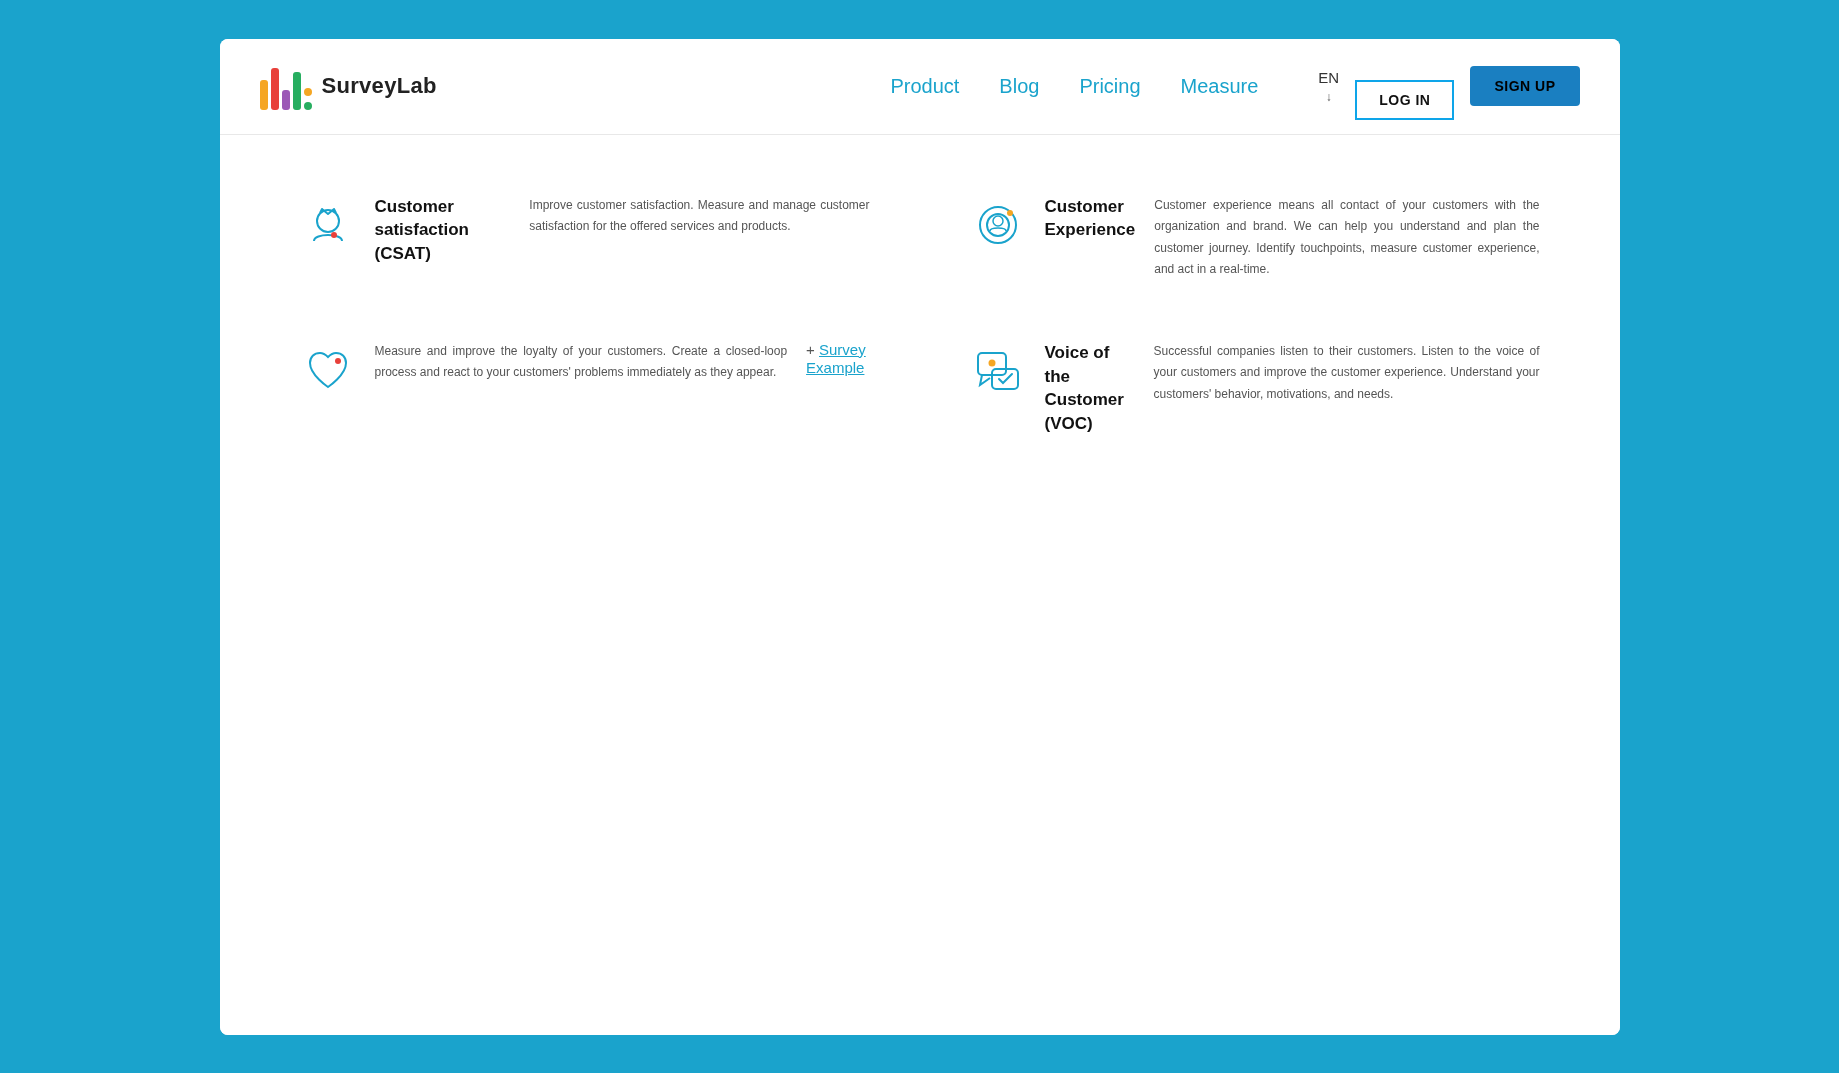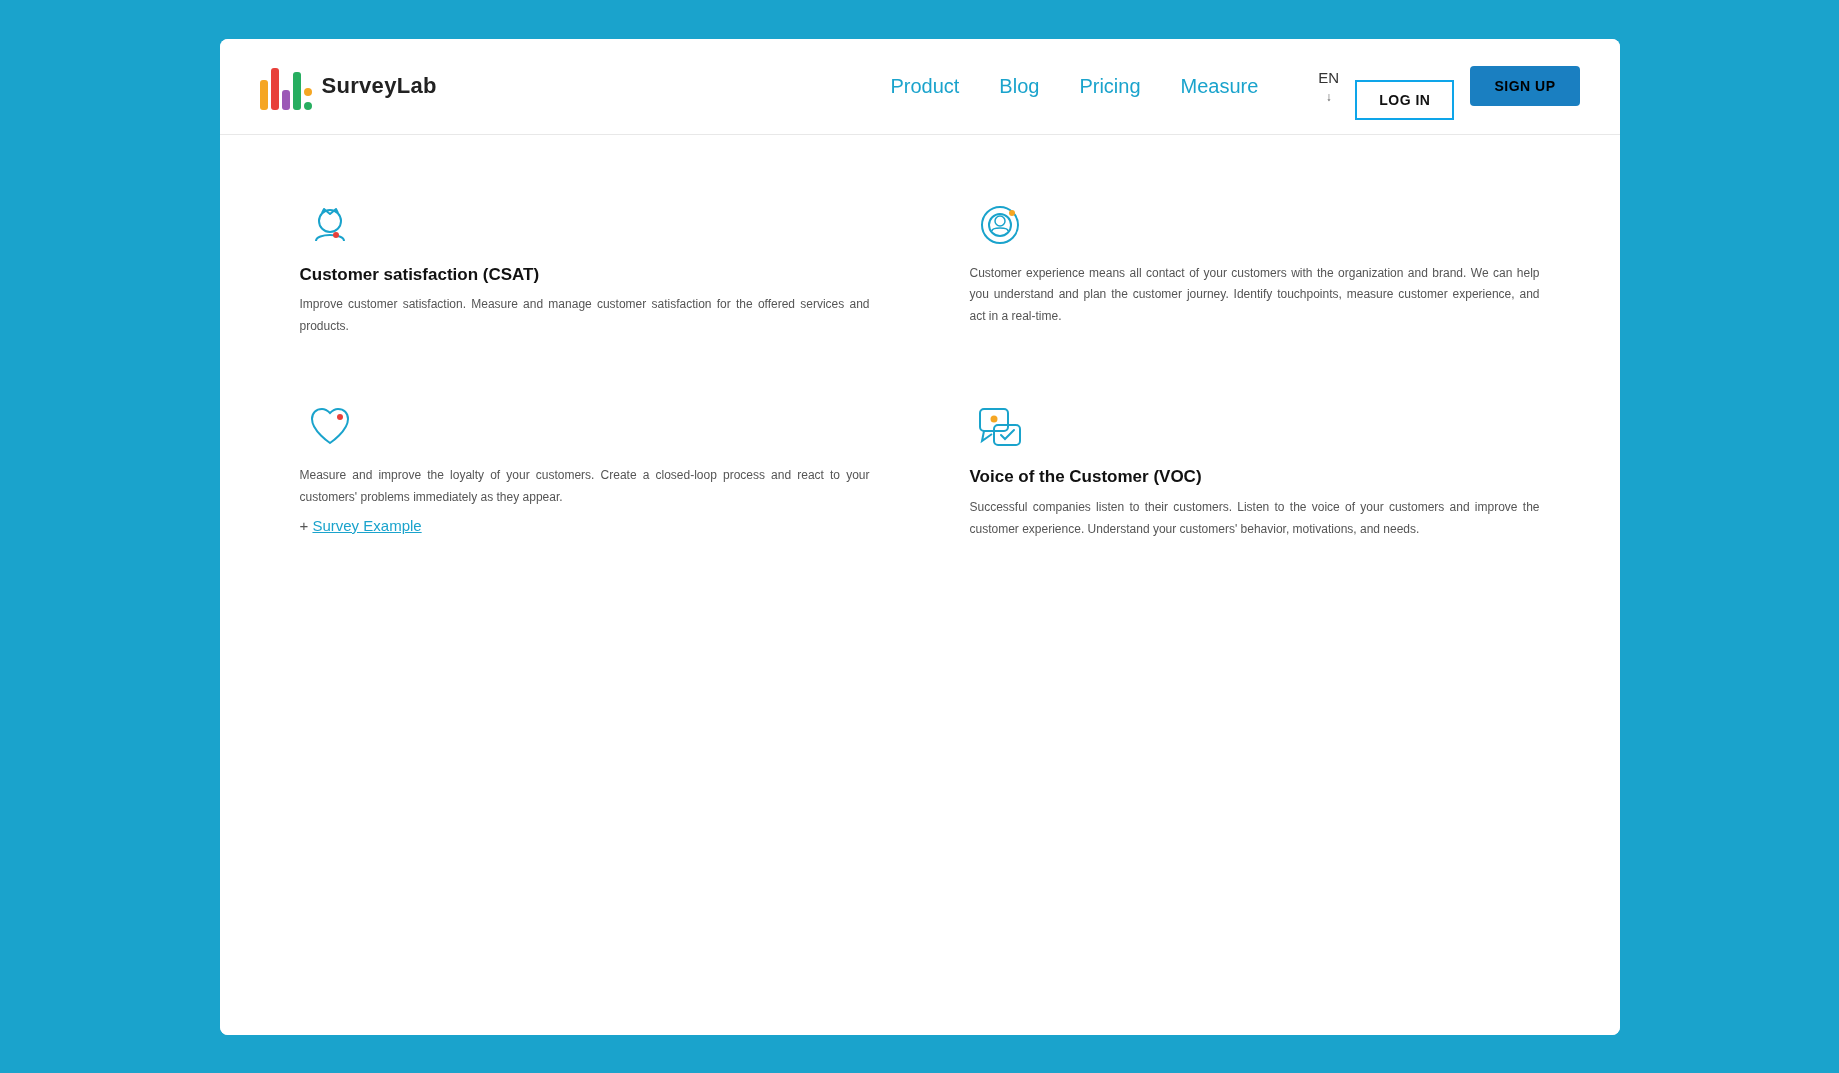--- a/index.html
+++ b/index.html
@@ -126,22 +126,22 @@
       padding: 60px 80px 80px 80px;
       min-height: 900px;
     }
     .features-grid {
       display: grid;
       grid-template-columns: 1fr 1fr;
       gap: 60px 100px;
     }
     .feature-card {
       display: flex;
-      flex-direction: column;
-      gap: 8px;
+      flex-direction: row;
+      gap: 19px;
     }
     .feature-icon {
       width: 60px;
       height: 60px;
       display: flex;
       align-items: center;
       justify-content: center;
     }
     .feature-title {
       font-size: 17px;
@@ -231,20 +231,21 @@
 
             <circle cx="28" cy="28" r="11" stroke="#1aa3cc" stroke-width="2" fill="none"></circle>
             <circle cx="28" cy="28" r="18" stroke="#1aa3cc" stroke-width="2" fill="none"></circle>
 
             <circle cx="28" cy="24" r="5" stroke="#1aa3cc" stroke-width="1.5" fill="none"></circle>
             <path d="M20 34 C20 30 36 30 36 34" stroke="#1aa3cc" stroke-width="1.5" fill="none"></path>
 
             <circle cx="40" cy="16" r="3" fill="#f5a623"></circle>
           </svg>
         </div>
+        <div class="feature-title">Customer Experience</div>
         <p class="feature-desc">Customer experience means all contact of your customers with the organization and brand. We can help you understand and plan the customer journey. Identify touchpoints, measure customer experience, and act in a real-time.</p>
       </div>
 
       <div class="feature-card">
         <div class="feature-icon">
           <svg width="56" height="56" viewBox="0 0 56 56" fill="none" xmlns="http://www.w3.org/2000/svg">
 
             <path d="M28 44 C28 44 10 32 10 20 C10 14 14 10 20 10 C24 10 27 13 28 14 C29 13 32 10 36 10 C42 10 46 14 46 20 C46 32 28 44 28 44Z" stroke="#1aa3cc" stroke-width="2" fill="none"></path>
 
             <circle cx="38" cy="18" r="3" fill="#e8403a"></circle>

